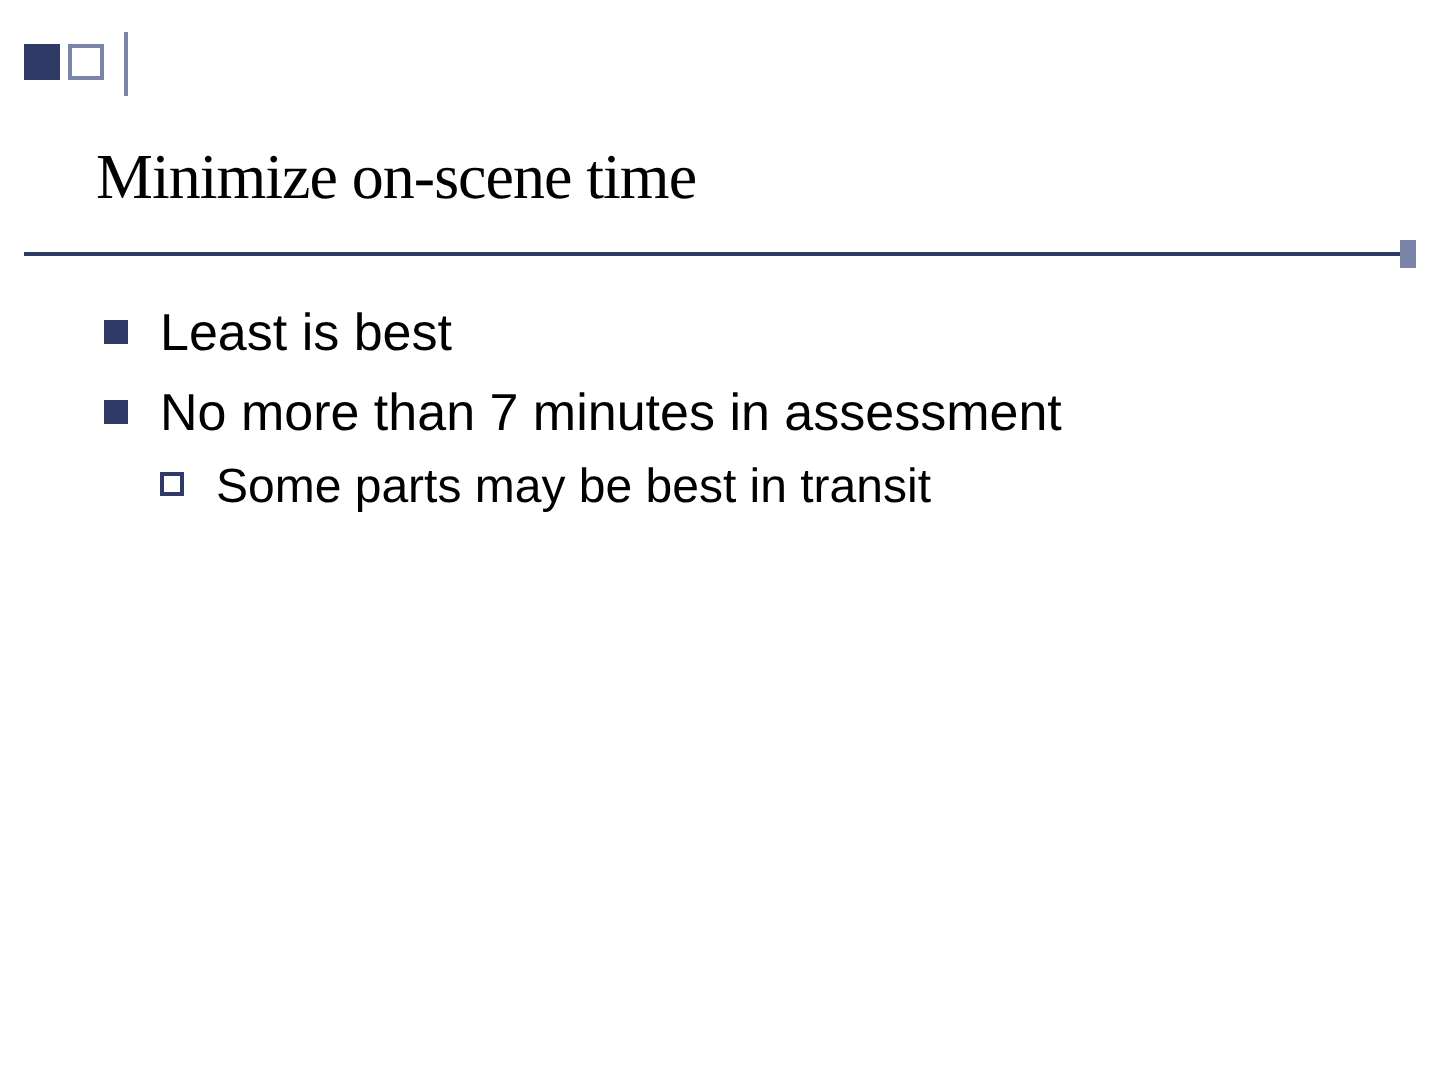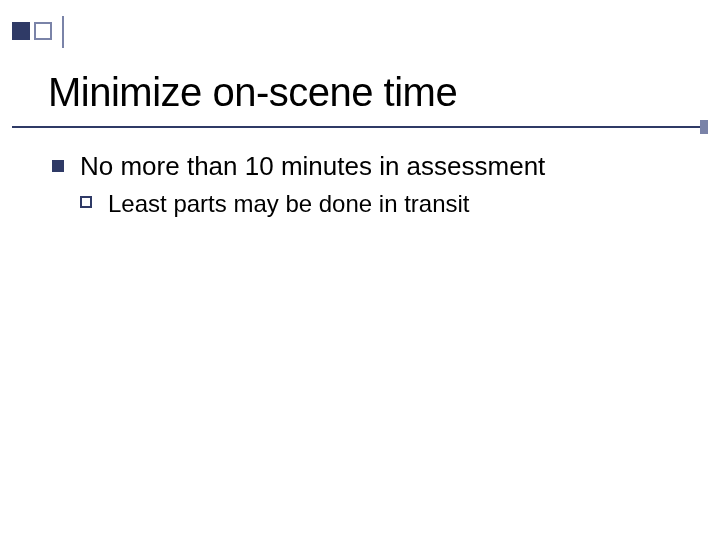--- a/index.html
+++ b/index.html
@@ -26,22 +26,23 @@
   .deco .pipe{
     width:2px;height:32px;
     background:#7a83a8;
     margin-left:6px;
     align-self:flex-start;
     margin-top:-6px;
   }
   .title{
     position:absolute;
     left:48px;top:70px;
-    font-size:40px;
+    font-size:32px;
     letter-spacing:-0.5px;
+    font-family:Liberation Serif, serif;
   }
   .rule{
     position:absolute;
     left:12px;right:12px;top:126px;
     height:2px;background:#2f3a66;
   }
   .notch{
     position:absolute;
     right:12px;top:120px;
     width:8px;height:14px;
@@ -92,21 +93,24 @@
 </div>
 
 <div class="title">Minimize on-scene time</div>
 
 <div class="rule"></div>
 <div class="notch"></div>
 
 <div class="body">
   <ul class="lvl1">
     <li>
-      <span>No more than 10 minutes in assessment</span>
+      <span>Least is best</span>
+    </li>
+    <li>
+      <span>No more than 7 minutes in assessment</span>
       <ul class="lvl2">
         <li>
-          <span>Least parts may be done in transit</span>
+          <span>Some parts may be best in transit</span>
         </li>
       </ul>
     </li>
   </ul>
 </div>
 
 </body></html>

